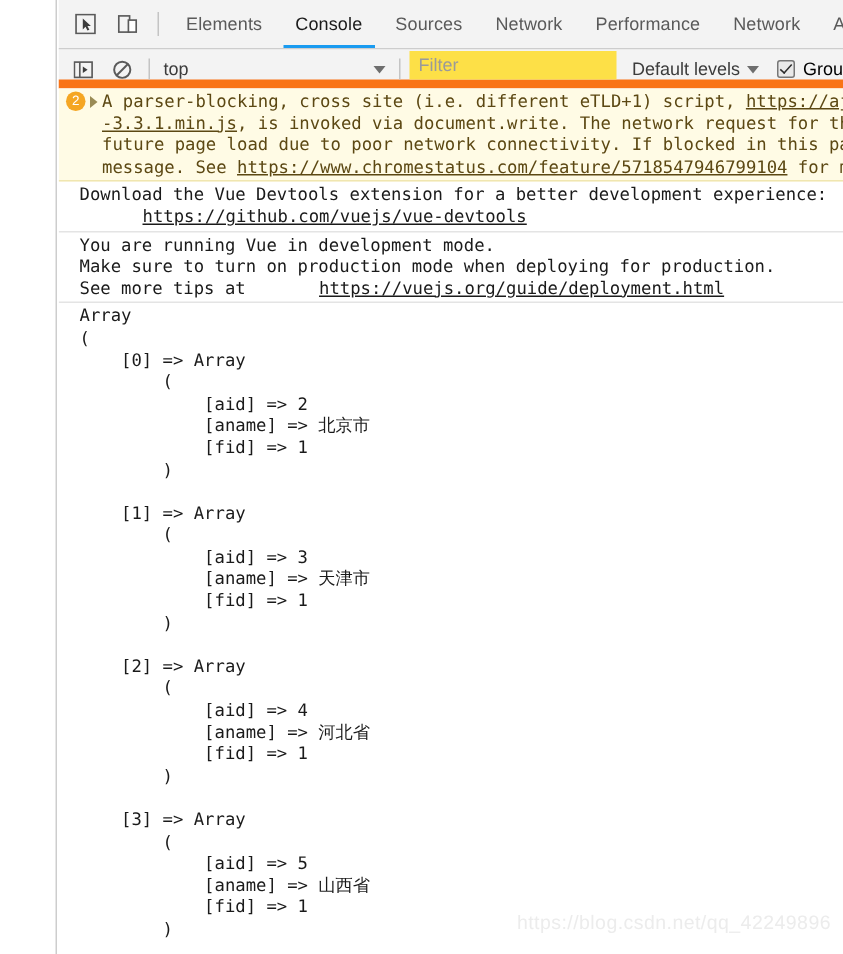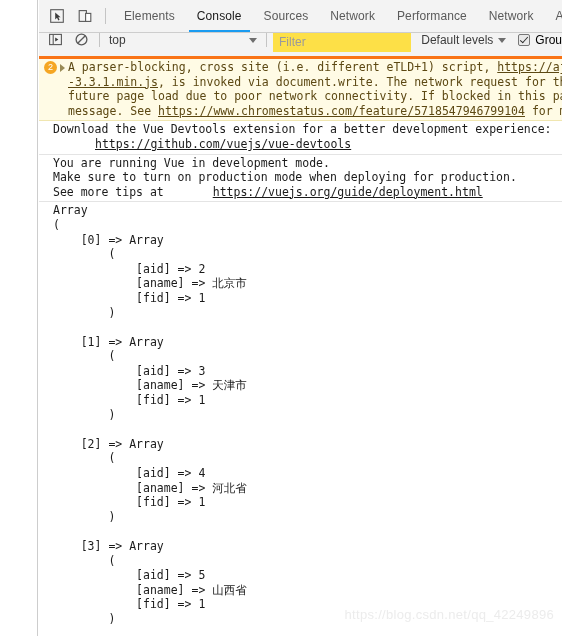--- a/index.html
+++ b/index.html
@@ -80,23 +80,23 @@
     position: absolute;
     left: 3px; right: 3px; bottom: 0;
     height: 2px;
     background: #1a9bf0;
   }
 
   
   #toolbar {
     height: 26px;
     display: flex;
-    align-items: flex-start;
+    align-items: flex-end;
     background: #f3f3f3;
-    border-bottom: 3px solid #f97316;
+    border-bottom: 6px solid #f97316;
     box-sizing: border-box;
     white-space: nowrap;
   }
   .tl-icon {
     width: 26px;
     display: flex;
     align-items: center;
     justify-content: center;
     flex: 0 0 auto;
   }

